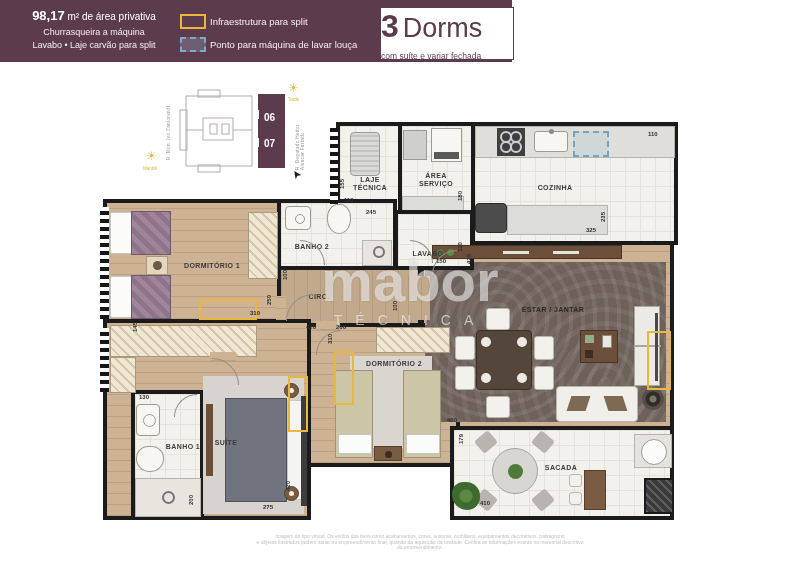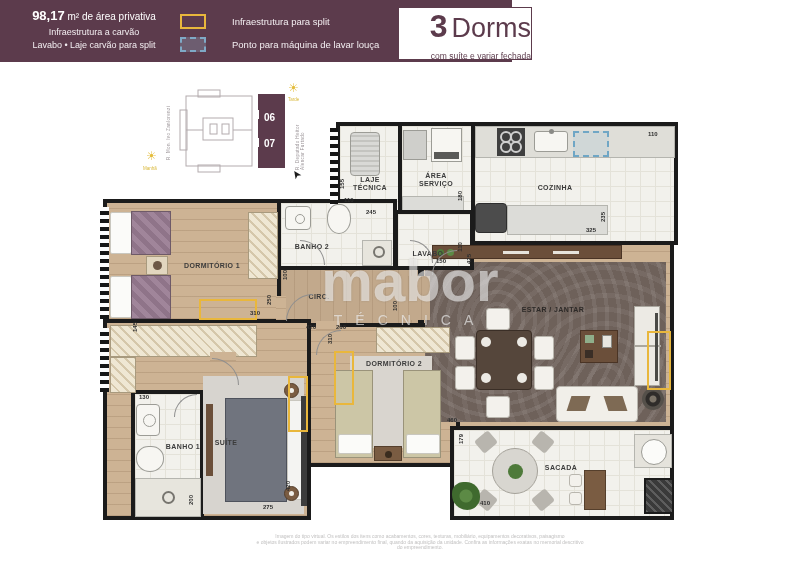--- a/index.html
+++ b/index.html
@@ -7,23 +7,23 @@
         font-family:"Liberation Sans",sans-serif;}
   
   #band{position:absolute;left:0;top:0;width:512px;height:62px;background:#5c3b4c;}
   #hleft{position:absolute;left:14px;top:8px;width:160px;color:#fff;text-align:center;}
   #hleft .l1{font-size:10px;margin-bottom:4px;}
   #hleft .l1 b{font-size:13px;}
   #hleft .l2,#hleft .l3{font-size:9px;margin-top:3px;color:#f3eef1;}
   .leg-row{position:absolute;display:flex;align-items:center;}
   .leg-ico-y{width:22px;height:11px;border:2px solid #e9b73c;background:transparent;}
   .leg-ico-b{width:22px;height:11px;border:2px dashed #7fa9c6;background:rgba(160,195,220,.25);}
-  .leg-txt{margin-left:26px;font-size:9.5px;color:#f3eef1;}
-  #dormsbox{position:absolute;left:398px;top:7px;width:134px;height:53px;background:#fff;
-            border:1.5px solid #5c3b4c;box-sizing:border-box;text-align:right;}
+  .leg-txt{margin-left:4px;font-size:9.5px;color:#f3eef1;}
+  #dormsbox{position:absolute;left:380px;top:7px;width:134px;height:53px;background:#fff;
+            border:1.5px solid #5c3b4c;box-sizing:border-box;text-align:left;}
   #dormsbox .big{margin-top:3px;line-height:30px;}
   #dormsbox .num{font-size:32px;font-weight:bold;color:#5c3b4c;}
   #dormsbox .word{font-size:27px;color:#5c3b4c;margin-left:4px;}
   #dormsbox .sub{font-size:8.5px;color:#5c3b4c;margin-top:4px;}
   #htitle{position:absolute;left:524px;top:16px;width:270px;text-align:center;color:#5c3b4c;font-size:20px;}
   #htitle b{font-size:23px;}
   
   #keydia{position:absolute;left:140px;top:80px;width:180px;height:118px;}
   .vtext{position:absolute;writing-mode:vertical-rl;transform:rotate(180deg);
          font-size:4.5px;color:#9a9397;letter-spacing:.4px;}
@@ -73,21 +73,21 @@
 </style>
 </head>
 <body>
 
 <div id="page">
 
   <div id="band"></div>
 
   <div id="hleft">
     <div class="l1"><b>98,17</b><span> m² de área privativa</span></div>
-    <div class="l2">Infraestrutura a carvão</div>
+    <div class="l2">Churrasqueira a máquina</div>
     <div class="l3">Lavabo • Laje carvão para split</div>
   </div>
 
   <div class="leg-row" style="left:180px;top:14px;">
     <span class="leg-ico-y"></span>
     <span class="leg-txt">Infraestrutura para split</span>
   </div>
   <div class="leg-row" style="left:180px;top:37px;">
     <span class="leg-ico-b"></span>
     <span class="leg-txt">Ponto para máquina de lavar louça</span>

